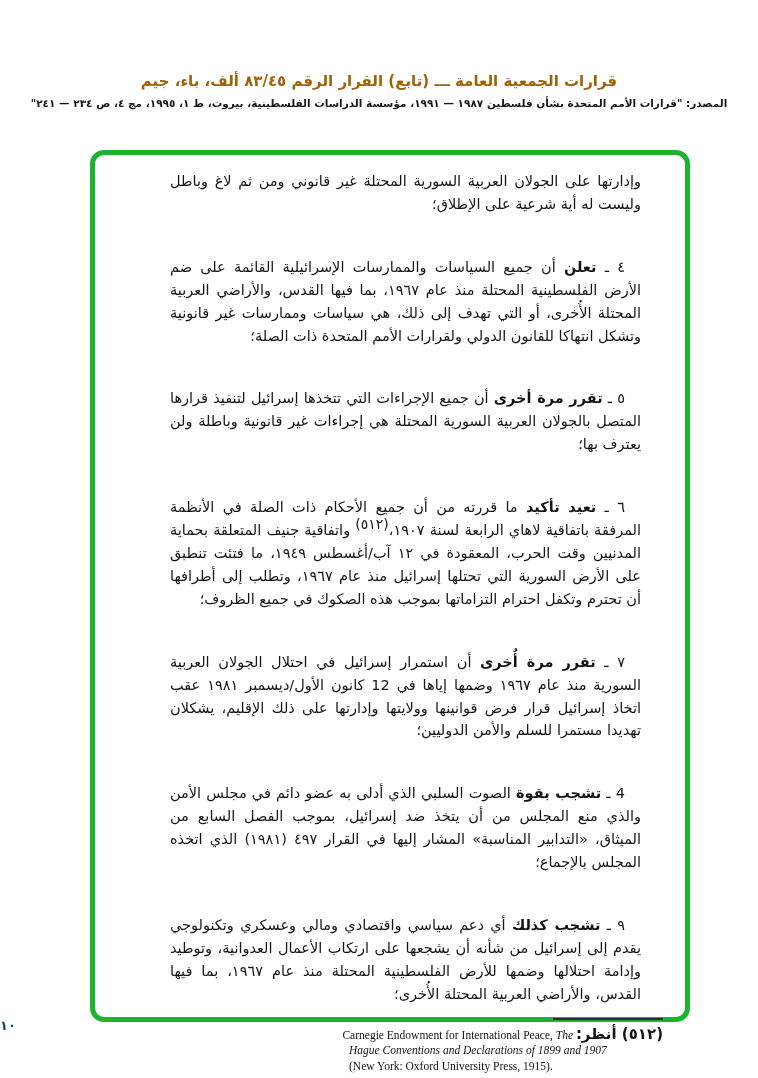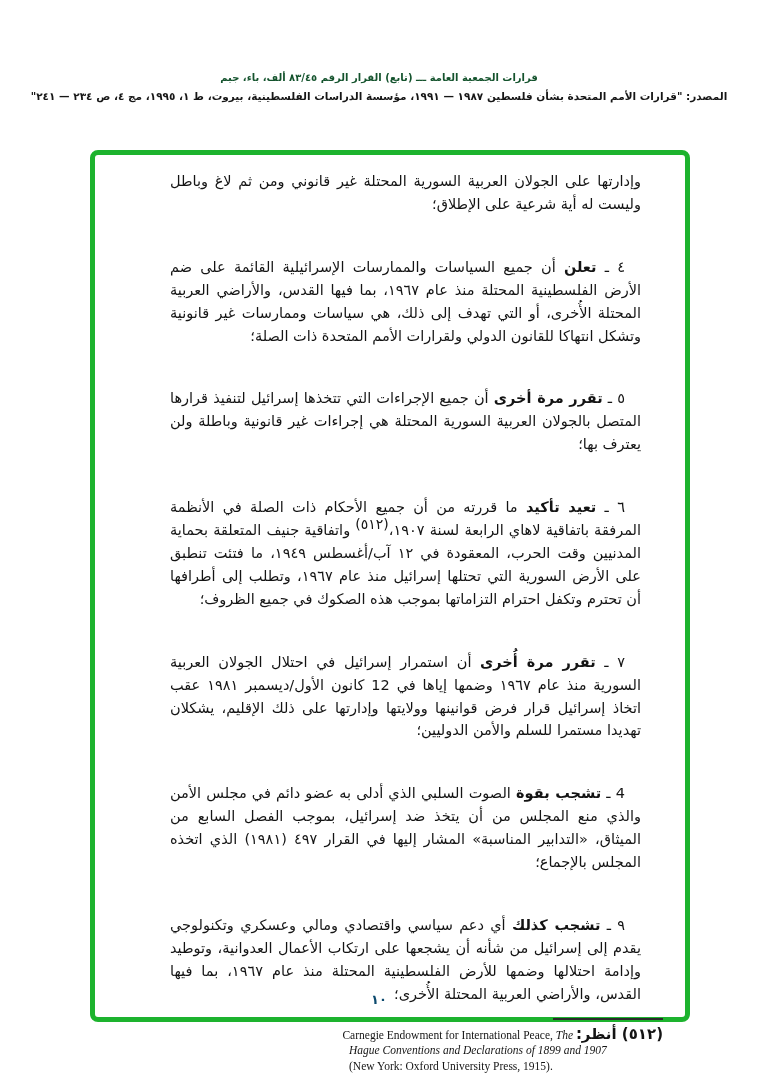--- a/index.html
+++ b/index.html
@@ -14,39 +14,39 @@
   }
 
   
   .page-header {
     position: absolute; top: 72px; left: 0;
     width: 100%;
     text-align: center;
     direction: rtl;
   }
   .header-title {
-    font-size: 10px;
+    font-size: 15px;
     font-weight: 700;
     letter-spacing: 0.2px;
-    color: #14532d;
+    color: #a16207;
   }
   .source-line {
     margin-top: 7px;
     font-size: 10.5px;
     font-weight: 700;
     color: #161616;
   }
 
   
   .content-box {
     position: absolute;
     left: 90px; top: 150px;
     width: 600px; height: 872px;
     border: 5px solid #1db32e;
-    border-radius: 8px;
+    border-radius: 14px;
     background: #ffffff;
     padding-left: 35px;
   }
   .box-inner {
     direction: rtl;
     padding: 15px 44px 0 40px;
     height: 100%;
   }
 
   
@@ -91,23 +91,23 @@
   }
   .fn-line-2, .fn-line-3 {
     direction: ltr;
     text-align: left;
     padding-left: 20px;
   }
   .italic { font-style: italic; }
 
   
   .page-number {
-    position: absolute; top: 992px; left: 0;
+    position: absolute; top: 1018px; left: 0;
     width: 100%;
-    text-align: center;
+    text-align: left;
     font-size: 13px;
     font-weight: 700;
     color: #0c4a6e;
   }
 </style>
 </head>
 <body>
 
 <div class="page-header">
   <div class="header-title">قرارات الجمعية العامة ـــ (تابع) القرار الرقم ٨٣/٤٥ ألف، باء، جيم</div>

